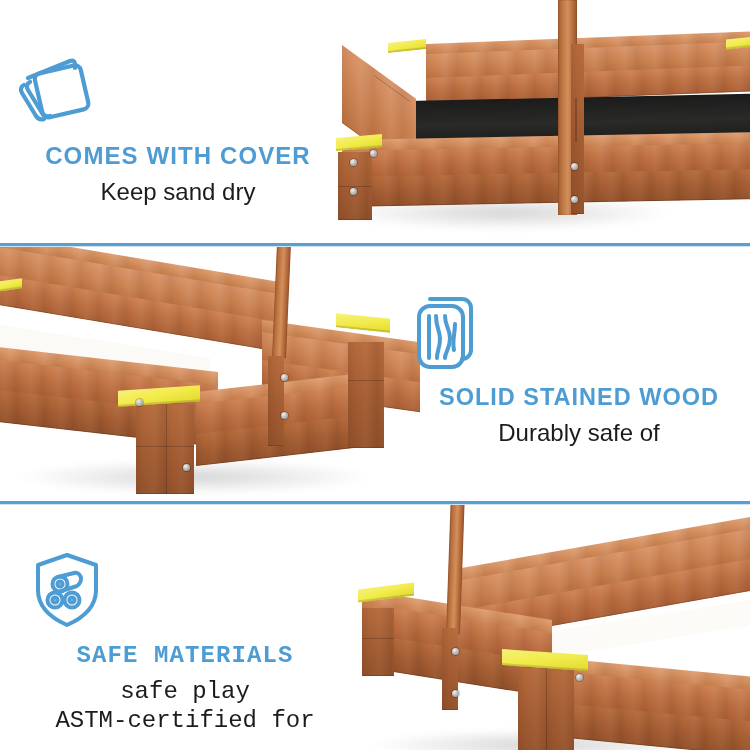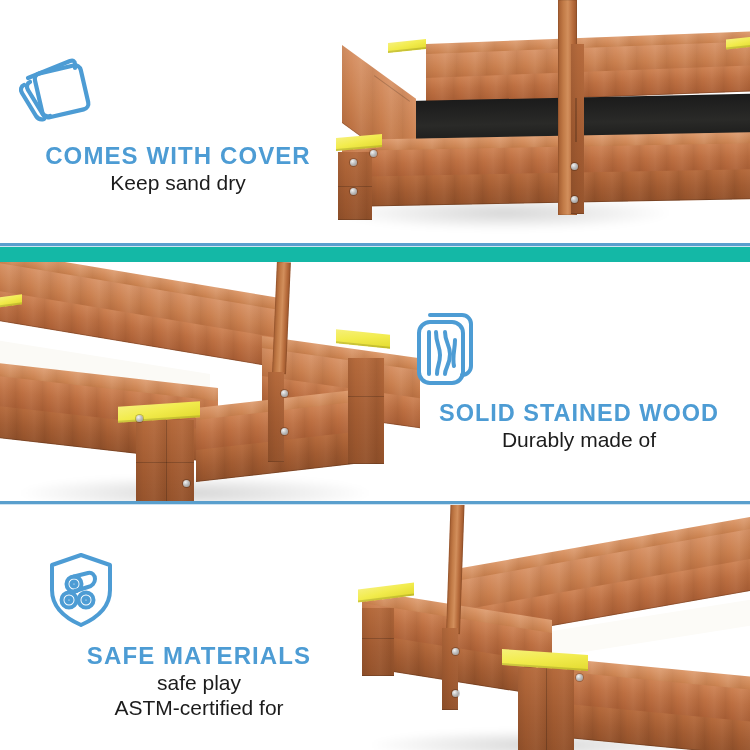--- a/index.html
+++ b/index.html
@@ -10,33 +10,33 @@
     height: 750px;
     overflow: hidden;
     background: #ffffff;
     font-family: "Liberation Sans", "DejaVu Sans", sans-serif;
   }
 
   .infographic {
     position: relative;
     width: 750px;
     height: 750px;
-    background: #14b8a6;
+    background: #be185d;
   }
 
   
   .panel {
     position: absolute;
     left: 0;
     width: 750px;
     overflow: hidden;
     background: #ffffff;
   }
   .panel-1 { top: 0;   height: 244px; }
-  .panel-2 { top: 262px; height: 256px; }
+  .panel-2 { top: 246px; height: 256px; }
   .panel-3 { top: 504px; height: 246px; }
 
   
   .divider {
     position: absolute;
     left: 0;
     width: 750px;
     height: 3px;
     background: #5a9fcd;
     z-index: 40;
@@ -52,42 +52,43 @@
   .divider-2 { top: 501px; }
 
   
   .feature-text {
     position: absolute;
     text-align: center;
     z-index: 30;
   }
   .feature-text-1 { left: 8px;   top: 52px;  width: 340px; }
   .feature-text-2 { left: 414px; top: 48px;  width: 330px; }
-  .feature-text-3 { left: 44px;  top: 46px;  width: 310px; }
+  .feature-text-3 { left: 30px;  top: 46px;  width: 310px; font-family: Liberation Mono, monospace; }
 
   .feature-icon {
     display: block;
     margin: 0 auto 12px auto;
   }
 
   .feature-title {
     color: #4d9cd4;
     font-weight: bold;
     font-size: 24px;
     letter-spacing: 1.1px;
     line-height: 1.15;
     white-space: nowrap;
   }
   .feature-text-2 .feature-title { font-size: 23.5px; letter-spacing: 1.0px; }
   .feature-text-3 .feature-title { font-size: 24px; letter-spacing: 1.1px; }
 
   .feature-sub {
     color: #1c1c1c;
-    font-size: 21px;
+    font-size: 24px;
     line-height: 1.22;
+    margin-top: 7px;
     font-weight: 400;
   }
 
   
   .photo {
     position: absolute;
     overflow: hidden;
   }
   .photo-1 { left: 330px; top: 0;   width: 420px; height: 244px; }
   .photo-2 { left: 0;     top: 0;   width: 420px; height: 256px; }
@@ -297,21 +298,21 @@
             <rect x="5" y="12" width="44" height="61" rx="11" ry="11"></rect>
             <path d="M15 22 L15 64"></path>
             <path d="M22 22 C22 34 26 36 26 45 C26 54 23 56 23 64"></path>
             <path d="M31 22 C31 32 36 35 36 44 C36 55 31 58 31 64"></path>
             <path d="M41 30 C41 40 38 46 40 56"></path>
           </g>
         </svg>
       </span>
       <div class="feature-title">SOLID STAINED WOOD</div>
       <div class="feature-sub">
-        <div>Durably made of</div>
+        <div>Durably safe of</div>
       </div>
     </div>
   </section>
 
   <section class="panel panel-3">
 
     <div class="photo photo-3">
       <div class="stage">
         <div class="shadowblob" style="left:30px; top:226px; width:340px; height:30px;"></div>
 

